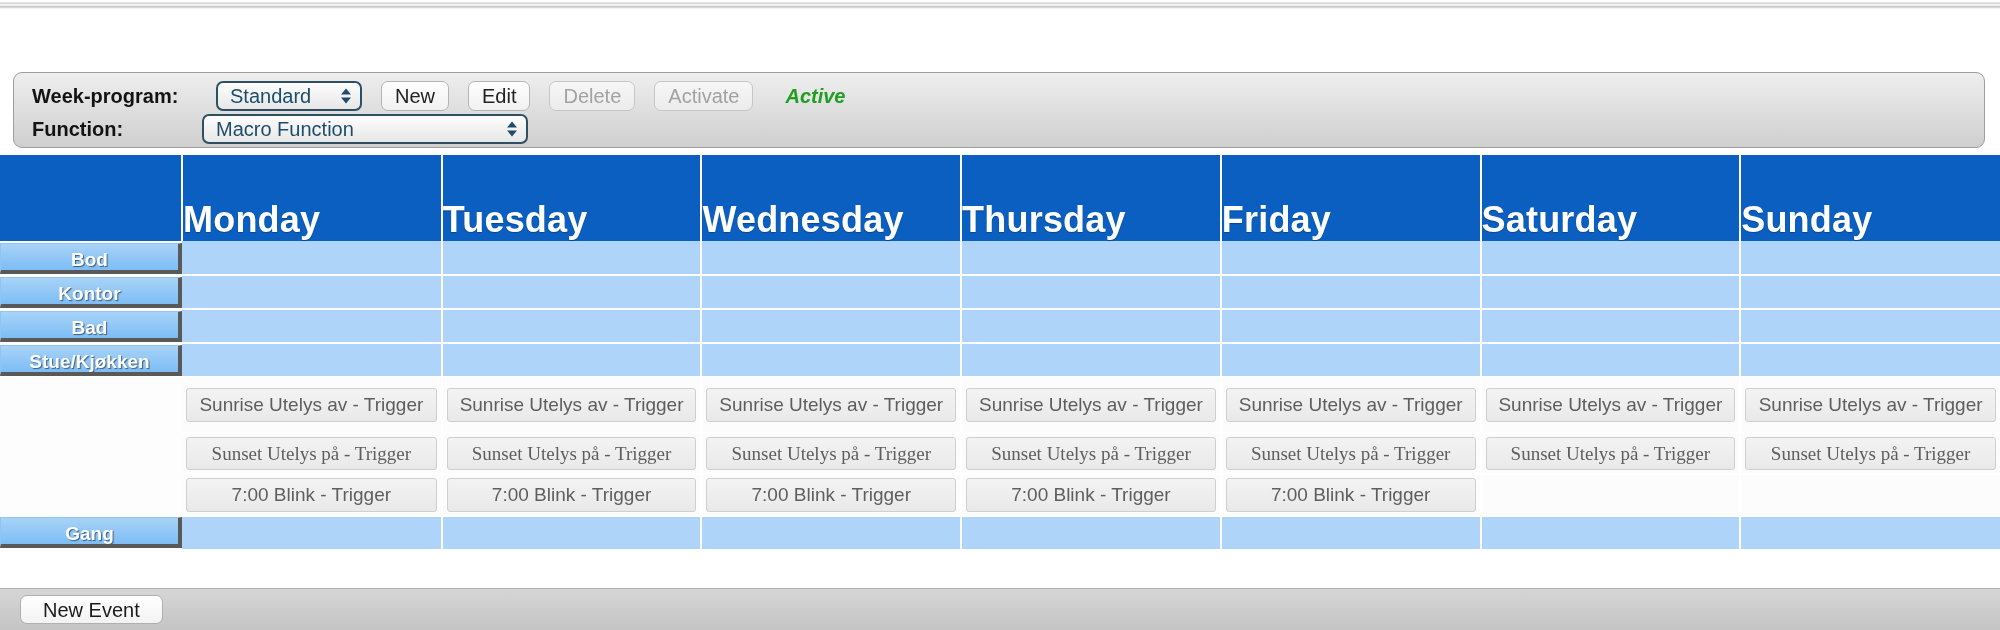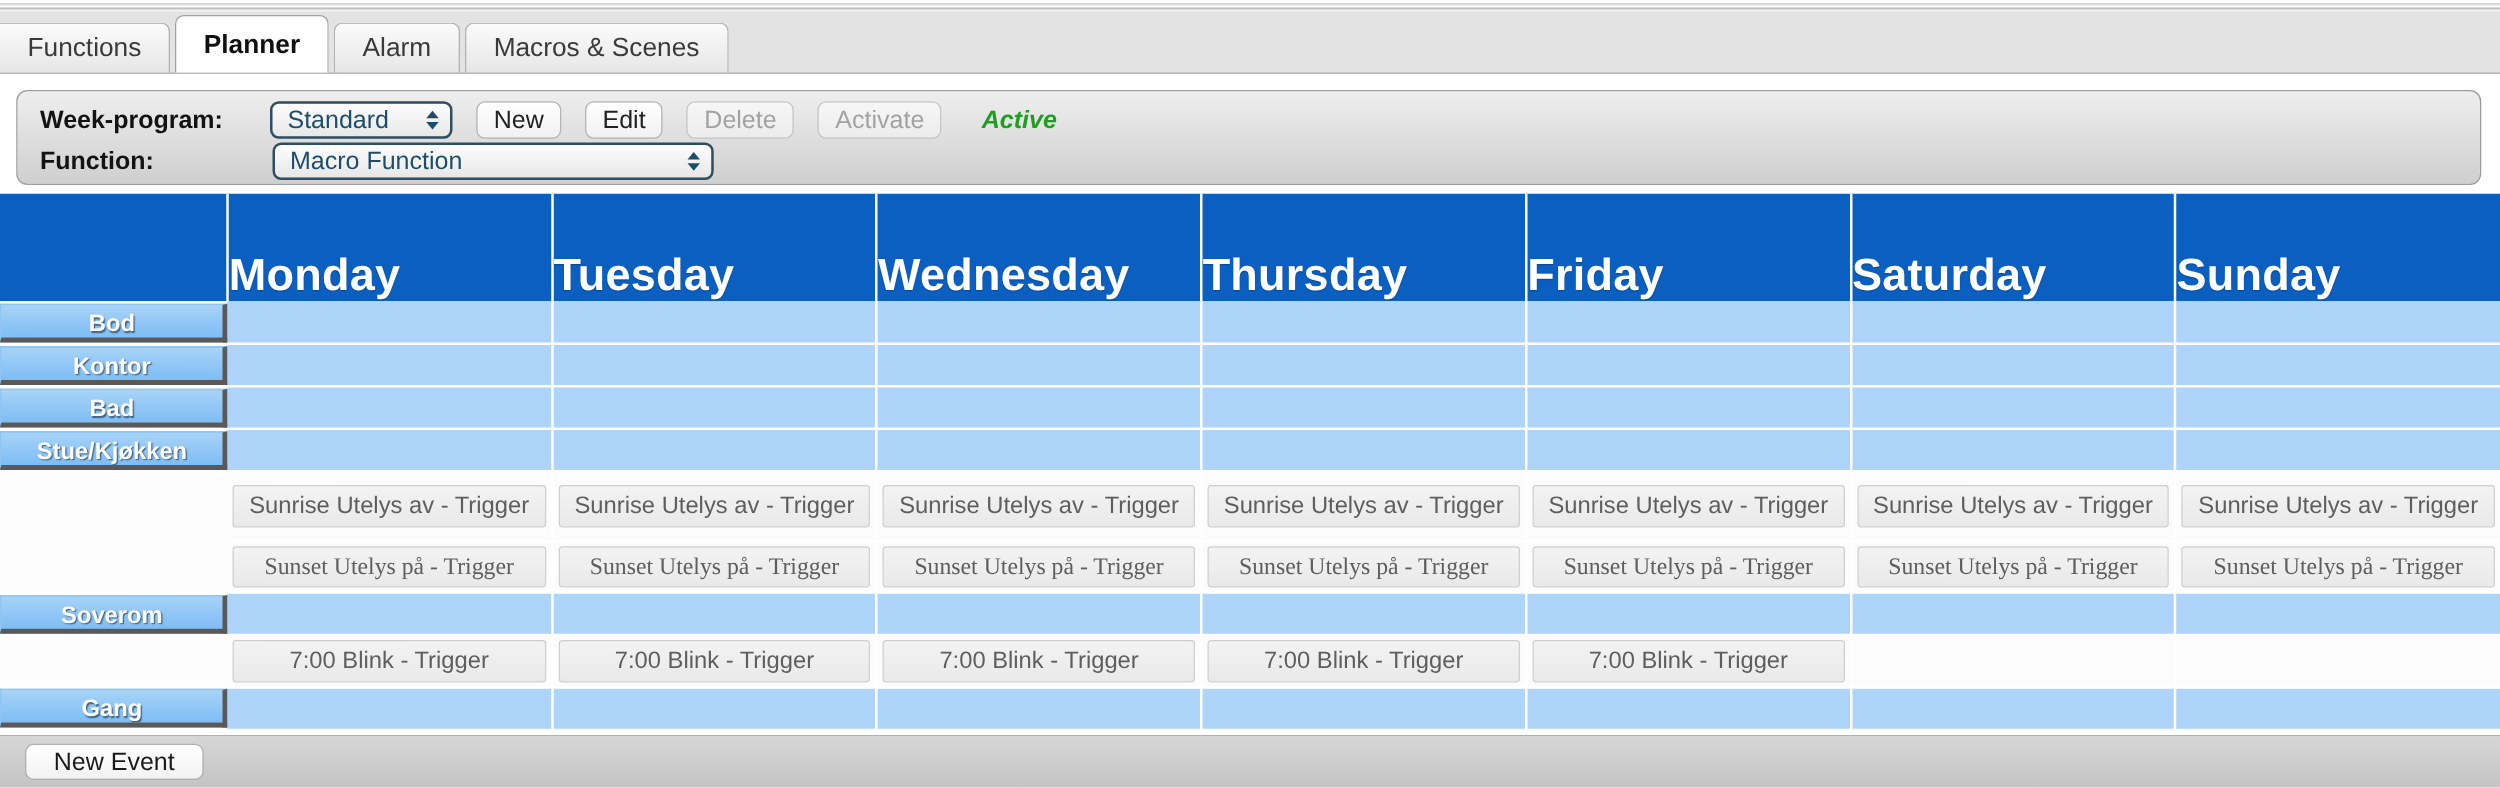--- a/index.html
+++ b/index.html
@@ -56,21 +56,21 @@
     padding:0 30px 0 12px;
     font-size:20px;font-weight:normal;color:#1d4d6b;
     white-space:nowrap;cursor:default;
   }
   .sel .arrows{position:absolute;right:9px;top:50%;transform:translateY(-50%);
     display:flex;flex-direction:column;align-items:center;line-height:0;}
   .sel .arrows i{display:block;width:0;height:0;border-left:5px solid transparent;border-right:5px solid transparent;}
   .sel .arrows i.up{border-bottom:6px solid #1d4d6b;margin-bottom:3px;}
   .sel .arrows i.dn{border-top:6px solid #1d4d6b;}
   .sel-week{width:146px;margin-left:4px;}
-  .sel-func{width:353px;margin-left:16px;}
+  .sel-func{width:326px;margin-left:0;}
 
   .btn{
     display:inline-flex;align-items:center;justify-content:center;
     height:30px;padding:0 13px;margin-left:9px;box-sizing:border-box;
     background:linear-gradient(to bottom,#ffffff,#f1f1f1);
     border:1px solid #b4b4b4;border-radius:7px;
     font-size:20px;color:#222;white-space:nowrap;cursor:default;
   }
   .btn.disabled{color:#a2a2a2;background:linear-gradient(to bottom,#f6f6f6,#ececec);border-color:#c6c6c6;}
   .active-flag{margin-left:22px;font-size:20px;font-weight:bold;font-style:italic;color:#1f9e22;white-space:nowrap;}
@@ -130,28 +130,20 @@
     font-size:20px;color:#1b1b1b;white-space:nowrap;cursor:default;
   }
 </style>
 </head>
 <body>
 
 <div class="app">
 
   <div class="chrome-top"></div>
 
-  <div class="tabbar">
-    <div class="tabs" id="tabs-host">
-        <div class="tab">Functions</div>
-        <div class="tab active">Planner</div>
-        <div class="tab">Alarm</div>
-        <div class="tab">Macros &amp; Scenes</div>
-      </div>
-  </div>
 
   <div class="toolbar">
     <div class="tb-row r1">
       <span class="tb-label w">Week-program:</span>
       <span class="sel sel-week">
         <span>Standard</span>
         <span class="arrows">
             <i class="up"></i>
             <i class="dn"></i>
           </span>
@@ -291,32 +283,20 @@
           <td class="daycell white">
             <span class="event">Sunset Utelys på - Trigger</span>
           </td>
           <td class="daycell white">
             <span class="event">Sunset Utelys på - Trigger</span>
           </td>
           <td class="daycell white">
             <span class="event">Sunset Utelys på - Trigger</span>
           </td>
         </tr>
-        <tr class="r-room">
-          <td class="rowlabel-cell">
-            <span class="rowbtn">Soverom</span>
-          </td>
-          <td class="daycell"></td>
-          <td class="daycell"></td>
-          <td class="daycell"></td>
-          <td class="daycell"></td>
-          <td class="daycell"></td>
-          <td class="daycell"></td>
-          <td class="daycell"></td>
-        </tr>
         <tr class="r-blink">
           <td class="rowlabel-cell blank"></td>
           <td class="daycell white">
             <span class="event">7:00 Blink - Trigger</span>
           </td>
           <td class="daycell white">
             <span class="event">7:00 Blink - Trigger</span>
           </td>
           <td class="daycell white">
             <span class="event">7:00 Blink - Trigger</span>

